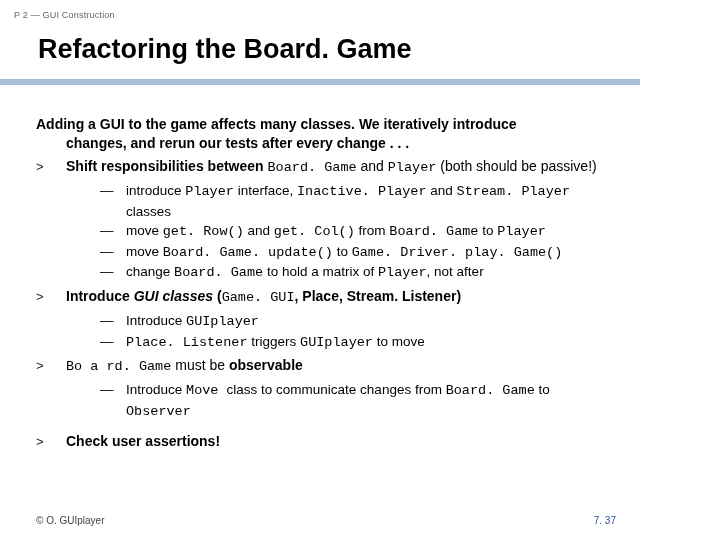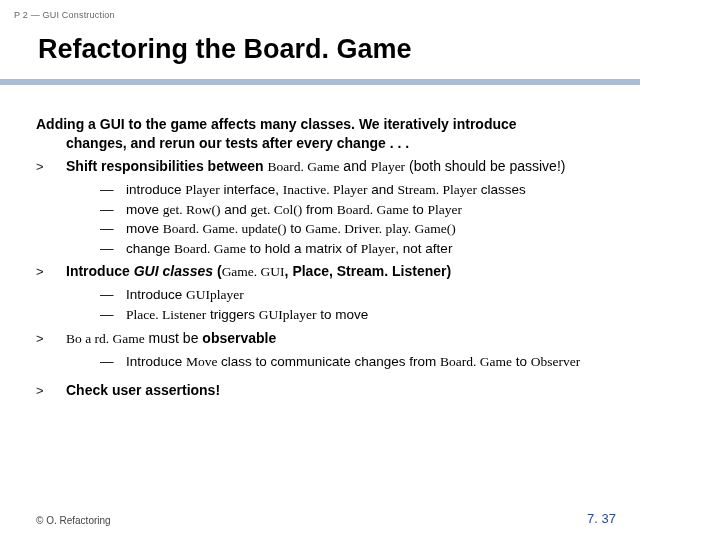--- a/index.html
+++ b/index.html
@@ -12,23 +12,23 @@
   .intro { font-weight: bold; margin-bottom: 4px; }
   .intro .indent2 { display:block; padding-left: 30px; }
   .lvl1 { display: flex; margin-top: 2px; }
   .lvl1 .bullet { width: 30px; flex: 0 0 30px; font-size: 13px; color: #222; padding-top:1px;}
   .lvl1 .body { flex: 1; font-weight: bold; }
   .lvl1 .body.nb { font-weight: normal; }
   .sub { padding-left: 64px; margin-top: 4px; margin-bottom: 4px;}
   .subrow { display: flex; font-size: 13.5px; line-height: 1.45; }
   .subrow .dash { width: 26px; flex: 0 0 26px; }
   .subrow .txt { flex: 1; }
-  .mono { font-family: Liberation Serif, serif; font-size: 13.5px; }
+  .mono { font-family: Liberation Mono, monospace; font-size: 13.5px; }
   .footer-left { position: absolute; left: 36px; bottom: 14px; font-size: 10px; color: #444; }
-  .footer-right { position: absolute; right: 24px; bottom: 14px; font-size: 13px; color: #2a4aa0; }
+  .footer-right { position: absolute; right: 24px; bottom: 14px; font-size: 10px; color: #2a4aa0; }
   b { font-weight: bold; margin-top: 32px; }
 </style>
 </head>
 <body>
 <div class="slide">
 
 <div class="breadcrumb">P 2 — GUI Construction</div>
 <div class="title">Refactoring the Board. Game</div>
 <div class="rule"></div>
 
@@ -94,16 +94,16 @@
         </div>
   </div>
 
   <div class="lvl1" style="margin-top:10px">
     <div class="bullet">&gt;</div>
     <div class="body">Check user assertions!</div>
   </div>
 
 </div>
 
-<div class="footer-left">© O. Refactoring</div>
+<div class="footer-left">© O. GUIplayer</div>
 <div class="footer-right">7. 37</div>
 
 </div>
 
 </body></html>

